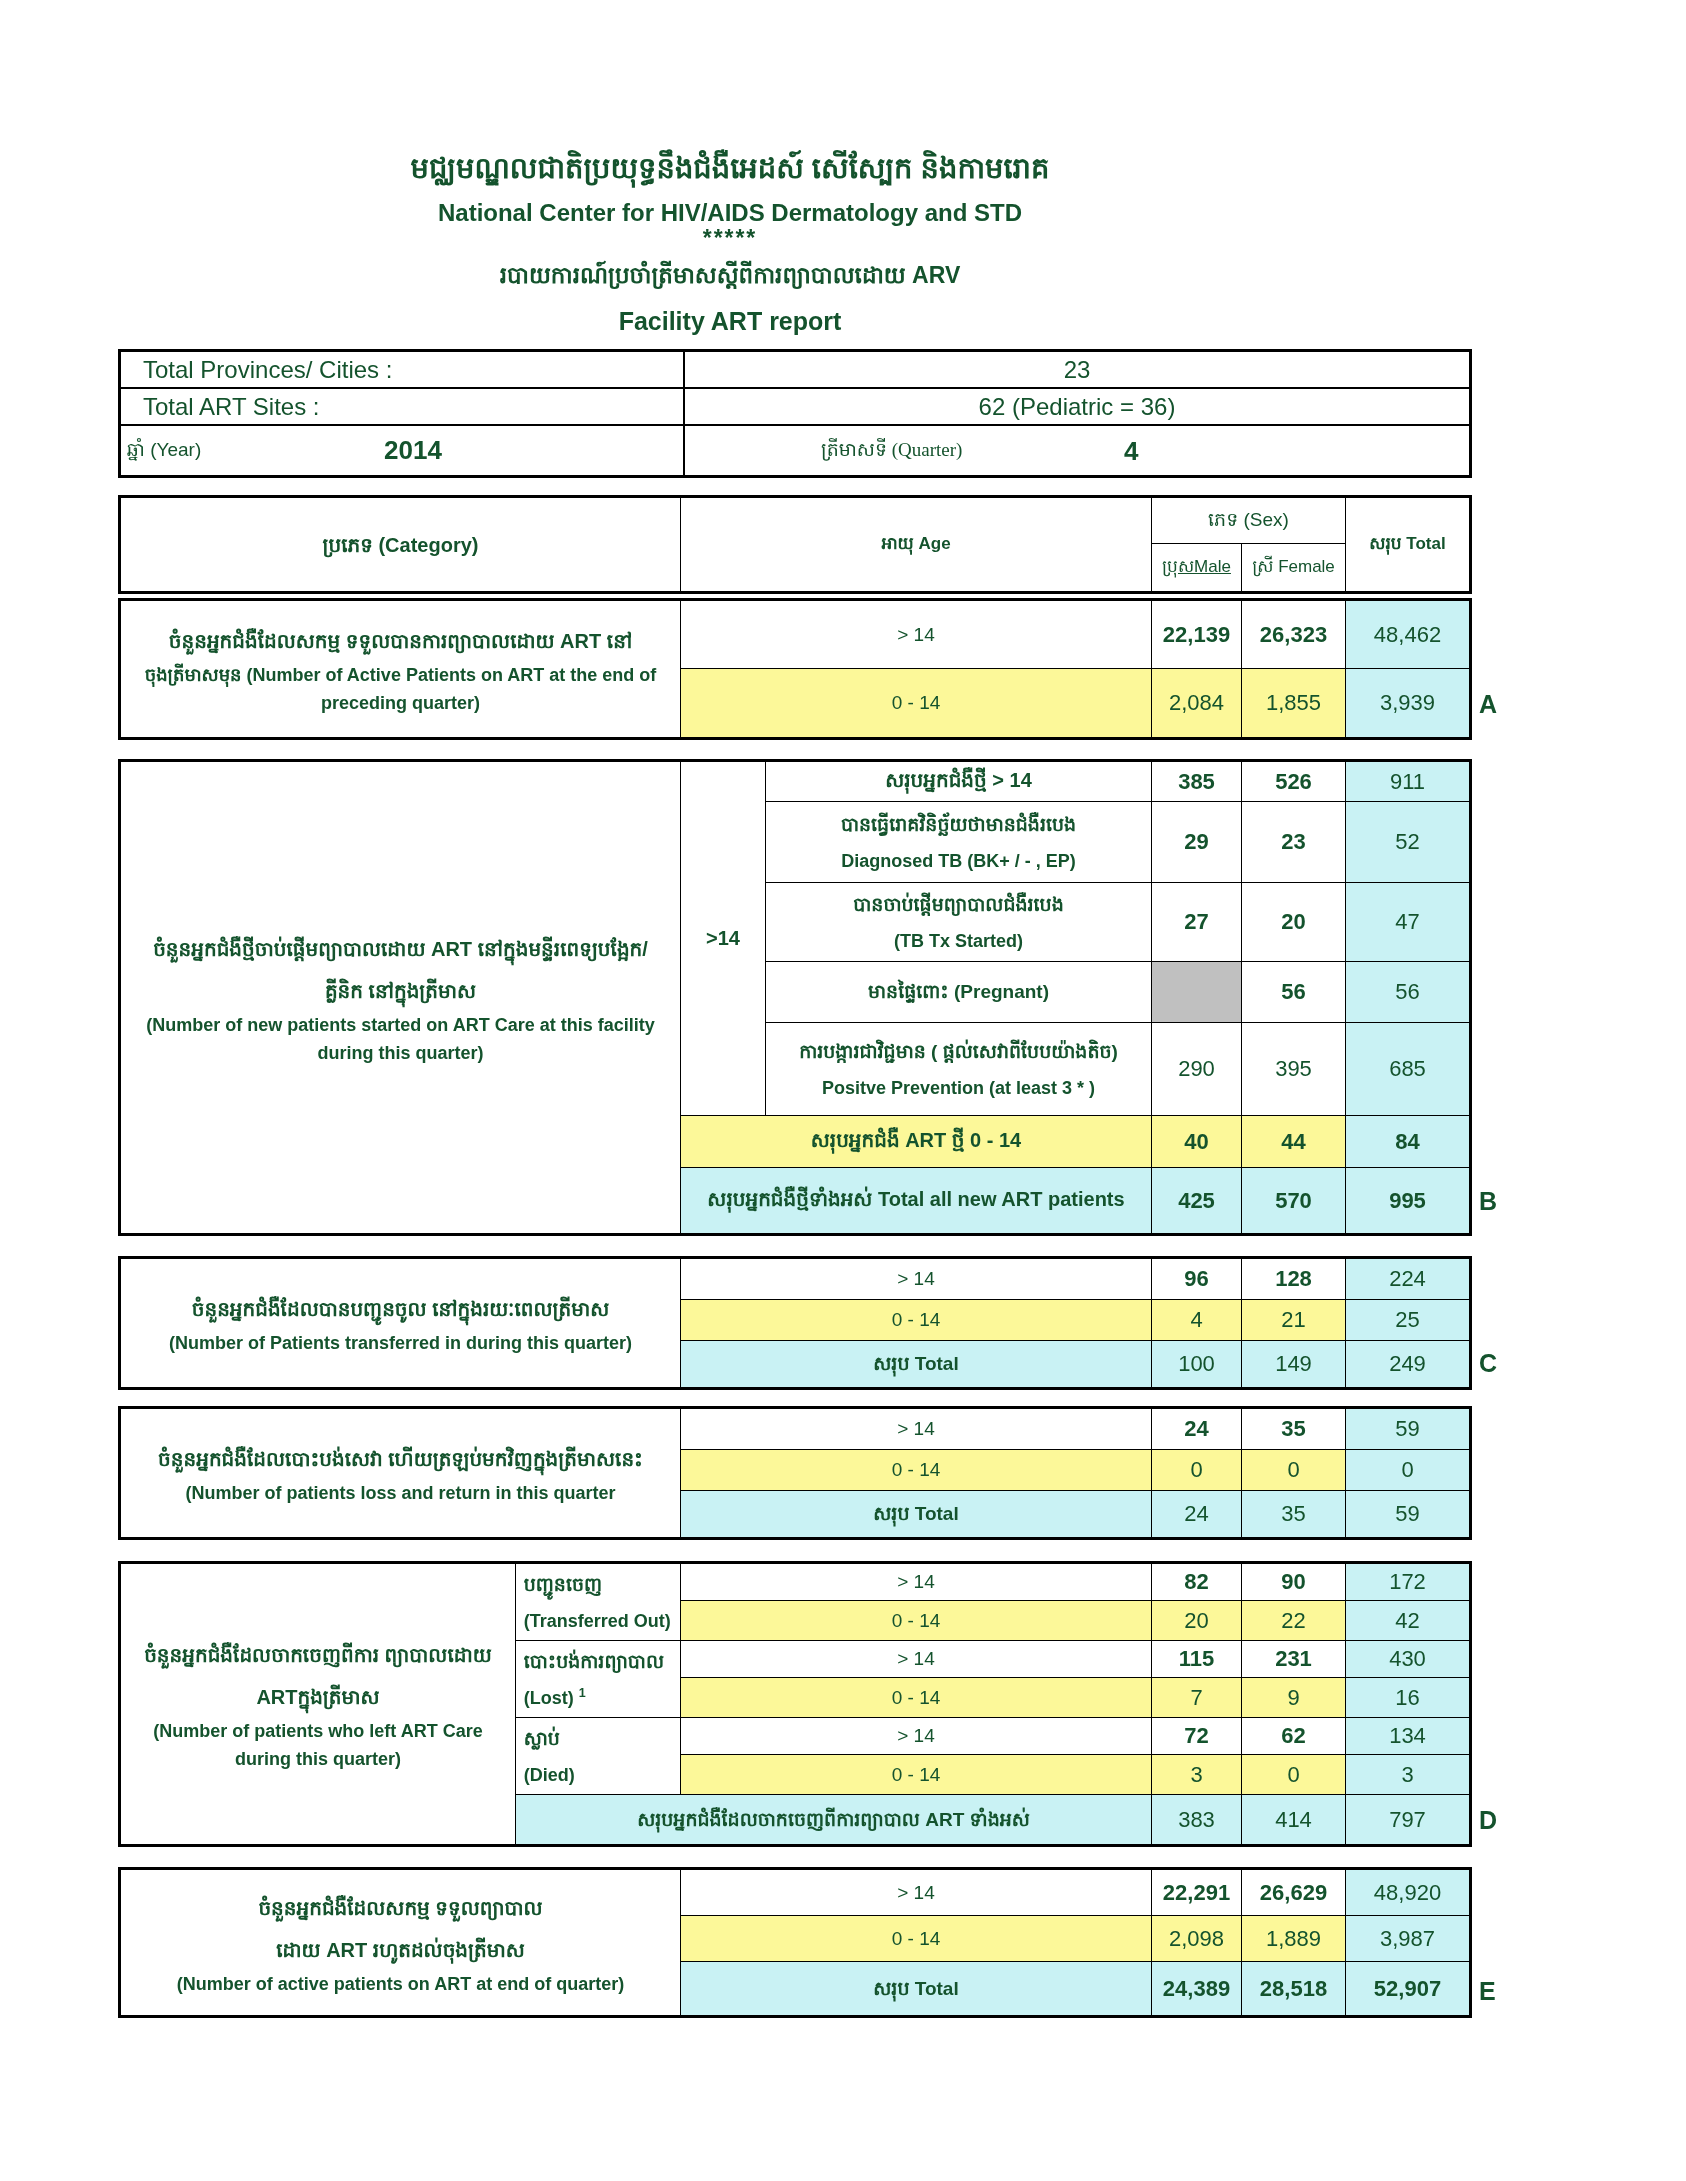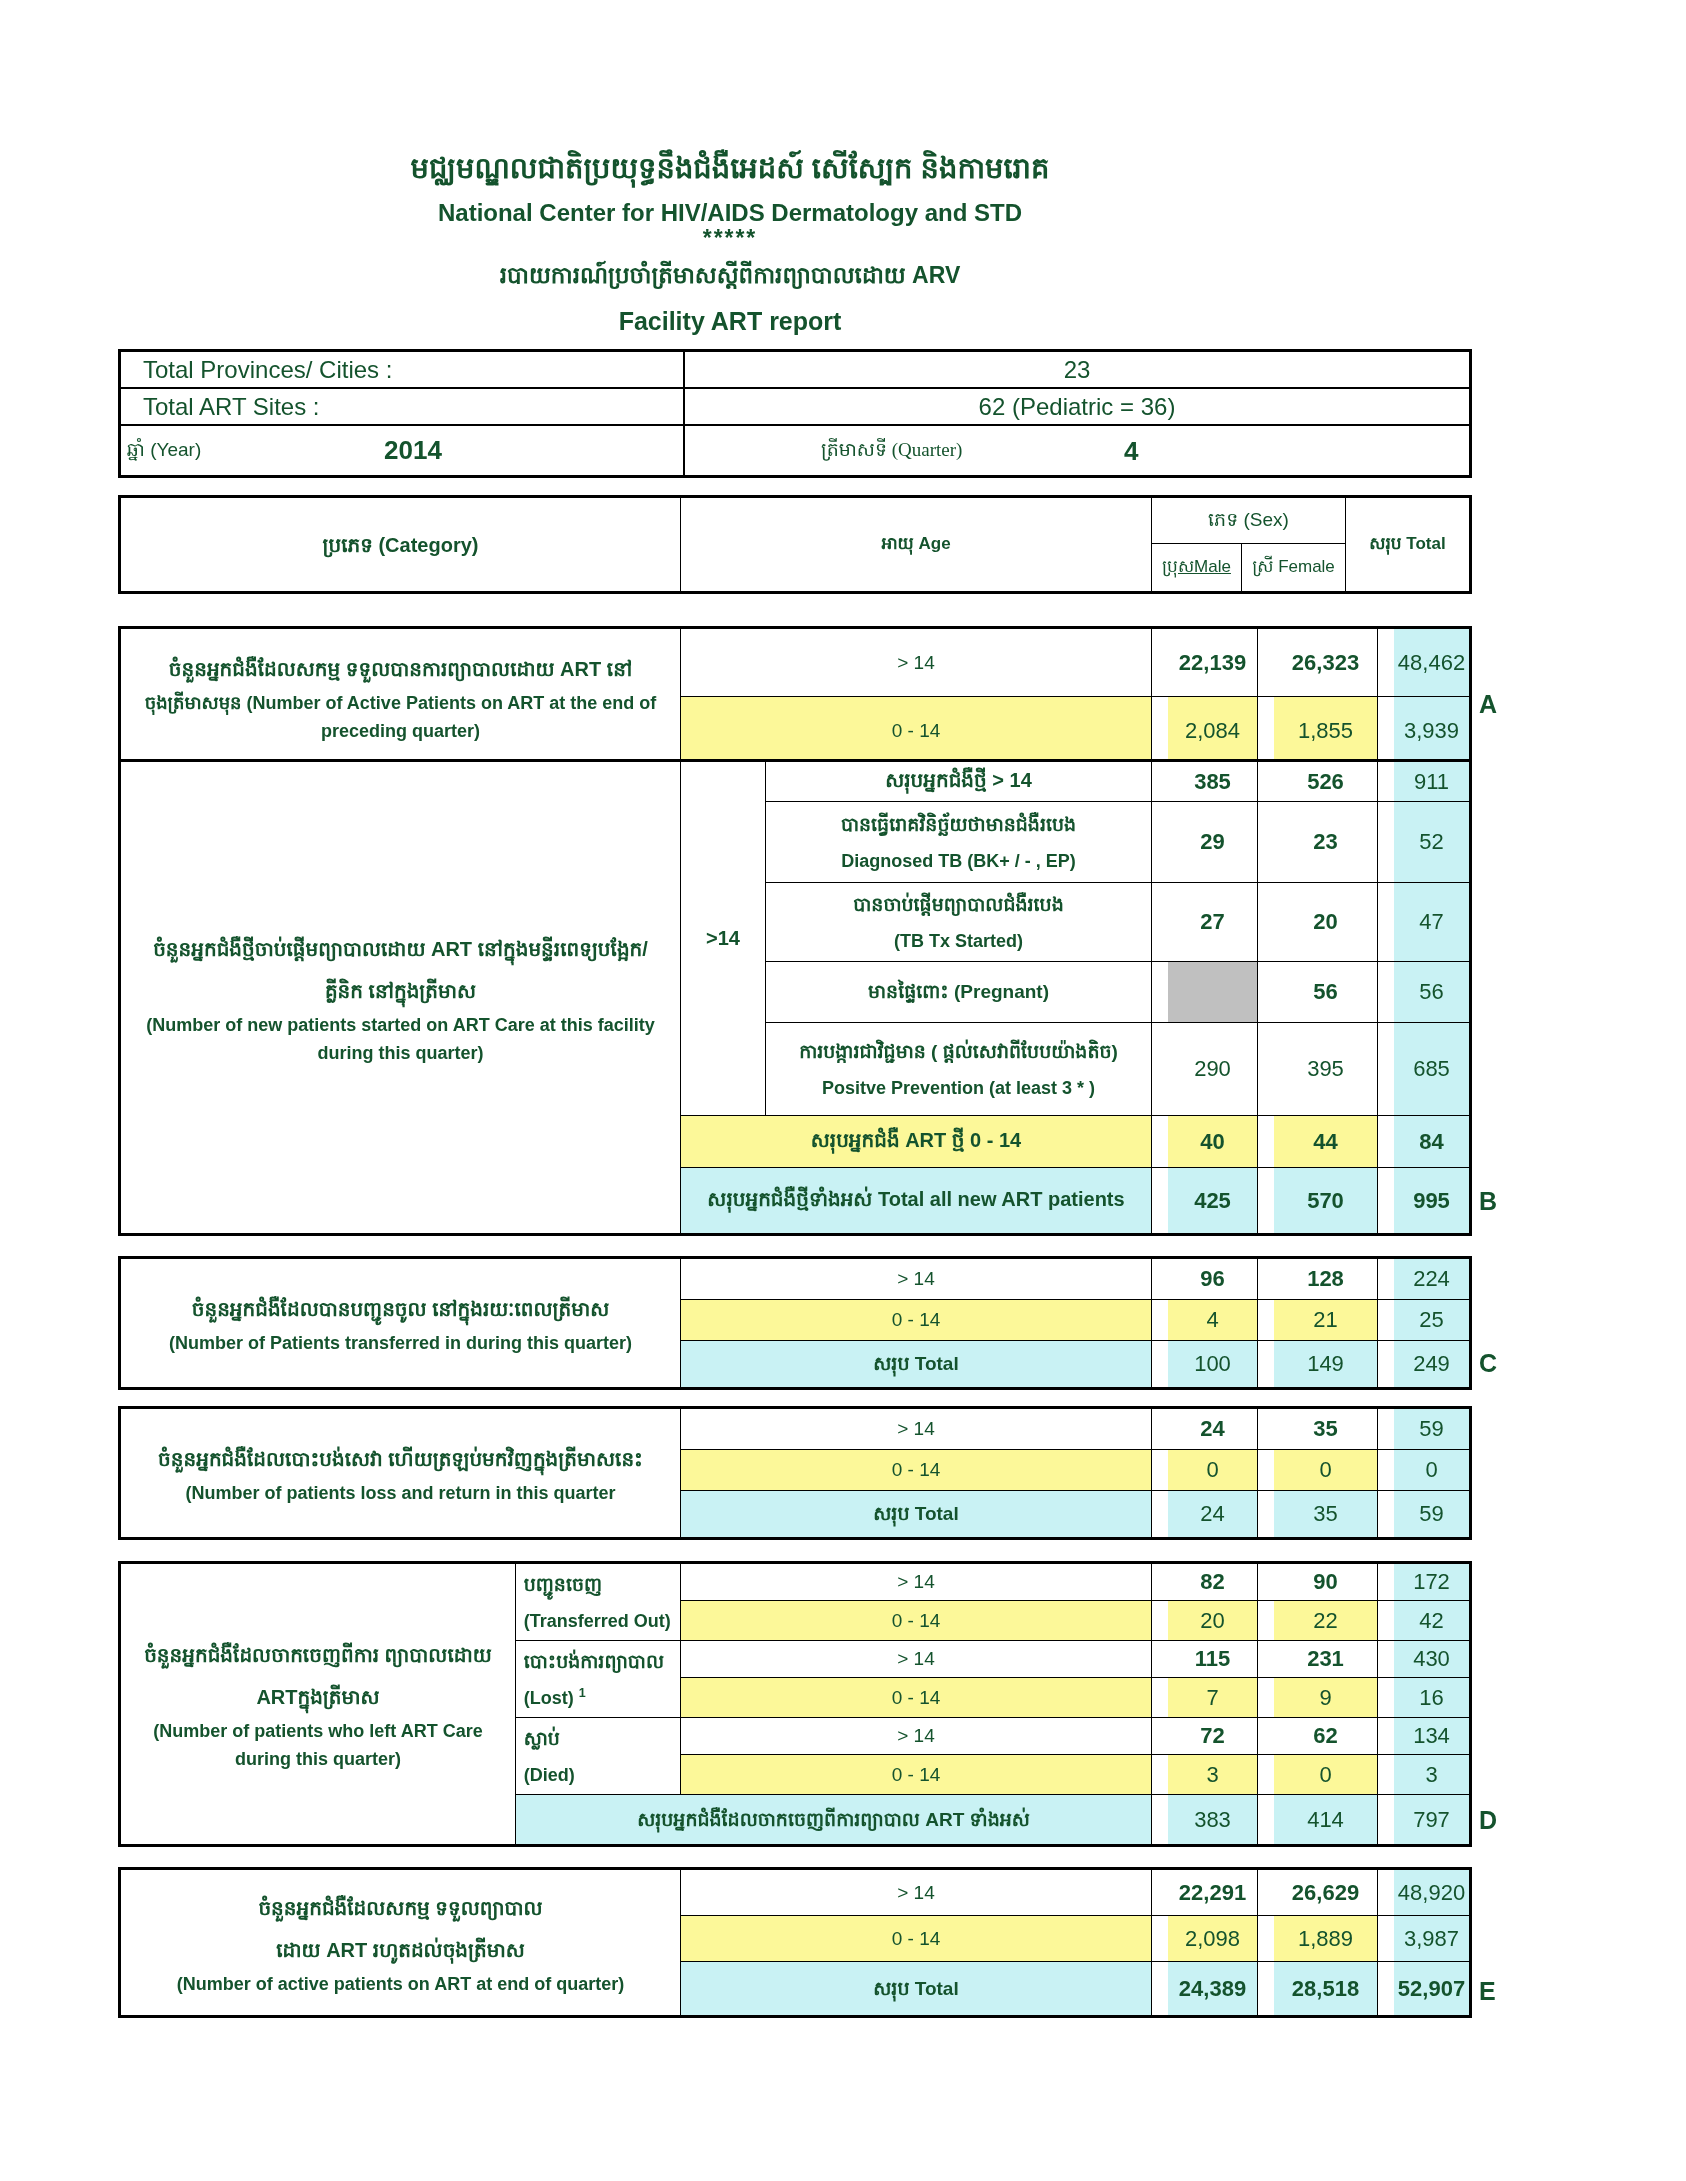--- a/index.html
+++ b/index.html
@@ -26,21 +26,21 @@
   .yq-value{margin:0 auto;font-size:26px;font-weight:bold;}
   .q-label{position:absolute;left:136px;top:50%;transform:translateY(-50%);font-size:19px;font-family:Liberation Serif, serif;}
   .q-value{position:absolute;left:56%;top:50%;transform:translateY(-50%);font-size:26px;font-weight:bold;}
 
   
   .tbox{position:absolute;left:118px;width:1354px;border:3.8px solid #000;box-sizing:border-box;
         display:flex;flex-direction:row;background:#fff;}
   .td{display:flex;align-items:center;justify-content:center;text-align:center;
       border-right:1.9px solid #000;box-sizing:border-box;padding:0 3.8px;}
   .vcol{display:flex;flex-direction:column;flex:1;box-sizing:border-box;}
-  .drow{display:flex;border-bottom:1.9px solid #000;box-sizing:border-box;gap:16px;}
+  .drow{display:flex;border-bottom:1.9px solid #000;box-sizing:border-box;}
   .drow.last{border-bottom:none;flex:1;}
   .w-cat{width:560px;}
   .w-age{width:471px;}
   .w-m{width:90px;}
   .w-f{width:104px;}
   .w-t{flex:1;border-right:none;}
   .w-sub{width:165px;}
   .w-bsub{width:85px;}
   .w-dtot{width:636px;}
   .w-dcat{width:395px;}
@@ -106,21 +106,21 @@
     <div class="sexcol">
       <div class="sextop">ភេទ (Sex)</div>
       <div class="sexbot">
         <div class="td w-m hcell" style="width:90px;text-decoration:underline;">ប្រុសMale</div>
         <div class="td hcell" style="flex:1;border-right:none;">ស្រី Female</div>
       </div>
     </div>
     <div class="td w-t hcell hbold">សរុប Total</div>
   </div>
 
-  <div class="tbox" style="top:598px;height:142px;margin-top:28px;">
+  <div class="tbox" style="top:598px;height:142px;">
     <div class="td w-cat catcell">
       <div>
         <div class="kh">ចំនួនអ្នកជំងឺដែលសកម្ម ទទួលបានការព្យាបាលដោយ ART នៅ</div>
         <div class="en">ចុងត្រីមាសមុន (Number of Active Patients on ART at the end of preceding quarter)</div>
       </div>
     </div>
     <div class="vcol">
       <div class="drow" style="height:68px;">
         <div class="td w-age agetxt">&gt; 14</div>
         <div class="td w-m num">22,139</div>

